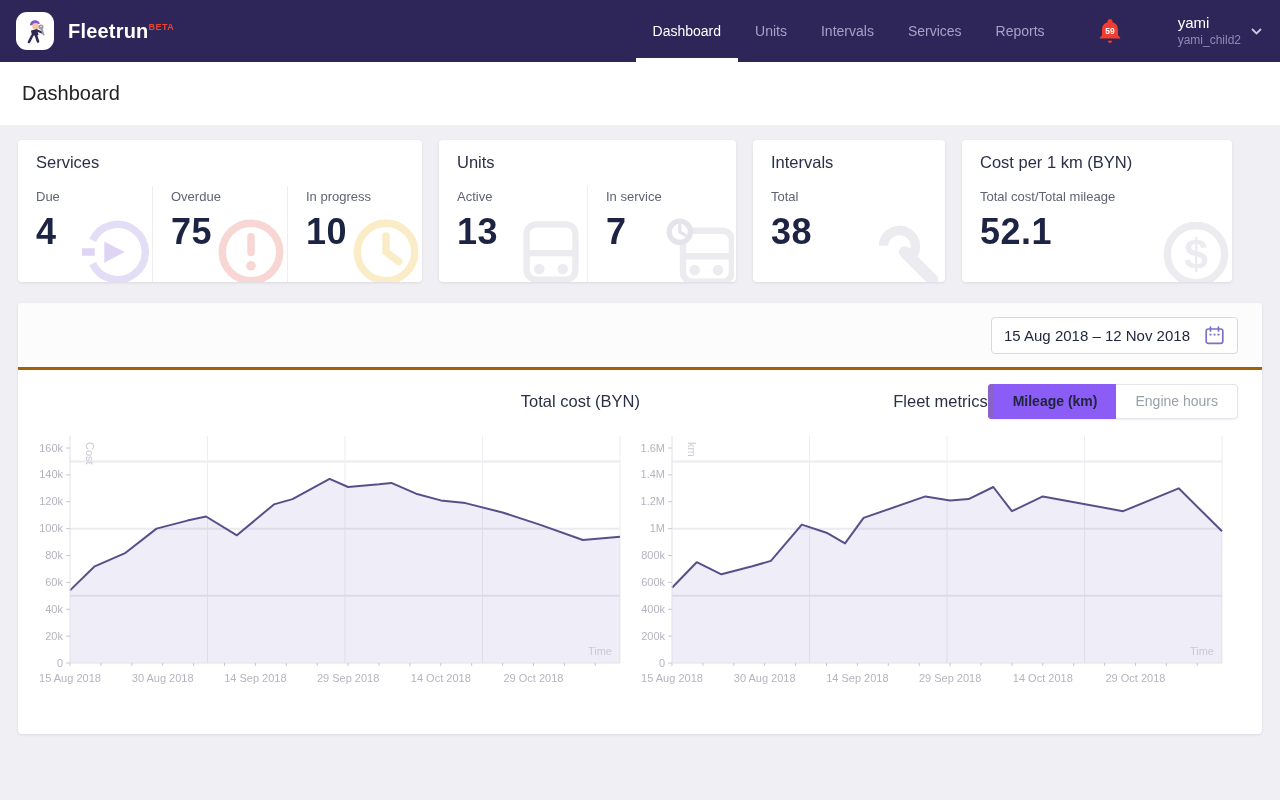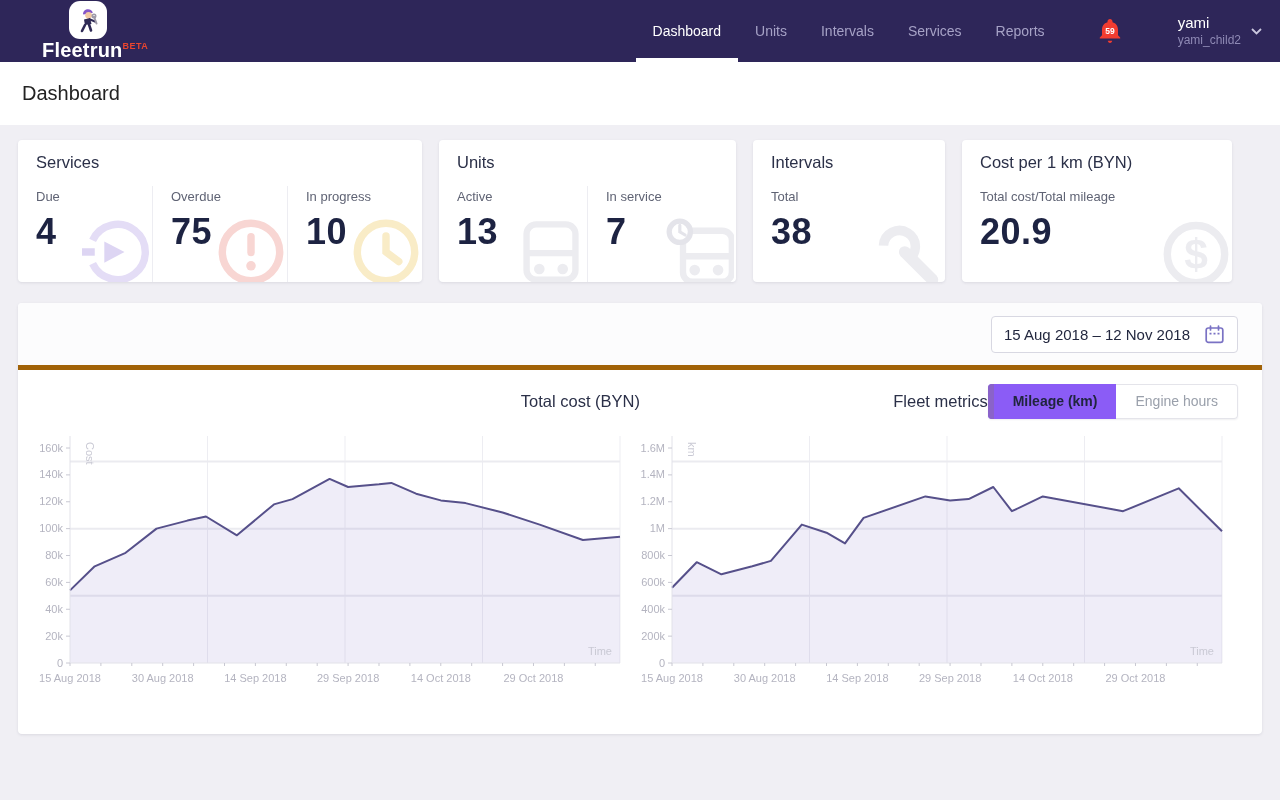--- a/index.html
+++ b/index.html
@@ -1,21 +1,21 @@
 <!DOCTYPE html>
 <html><head>
 <meta charset="utf-8">
 <style>
   * { margin:0; padding:0; box-sizing:border-box; }
   html,body { width:1280px; height:800px; overflow:hidden; background:#f0eff4;
     font-family:"Liberation Sans", sans-serif; }
 
   
   .navbar { height:62px; background:#2e2659; display:flex; align-items:center; position:relative; }
-  .brand { display:flex; align-items:center; margin-left:28px;flex-direction:column; }
+  .brand { display:flex; align-items:center; margin-left:16px; }
   .logo { width:38px; height:38px; background:#fff; border-radius:11px; display:flex;
     align-items:center; justify-content:center; }
   .brand-text { color:#fff; font-size:20px; font-weight:600; margin-left:14px; letter-spacing:.2px; }
   .brand-text sup { color:#e8452f; font-size:9px; font-weight:700; letter-spacing:.5px; }
   .nav-tabs { display:flex; margin-left:auto; height:62px; }
   .nav-item { position:relative; display:flex; align-items:center; padding:0 17px; height:62px;
     color:#a6a2c6; font-size:14px; cursor:pointer; }
   .nav-item.active { color:#fff; }
   .nav-item.active::after { content:''; position:absolute; left:0; right:0; bottom:0; height:4px; background:#fff; }
   .nav-bell { margin:0 56px 0 36px; cursor:pointer; display:flex; align-items:center;text-align:right; }
@@ -40,21 +40,21 @@
   .metric { flex:1; position:relative; padding-left:18px; }
   .metric + .metric { border-left:1px solid #ededf2; }
   .metric-label { font-size:13px; color:#5f6374; margin-top:3px; }
   .metric-value { font-size:36px; font-weight:700; color:#1d2342; margin-top:7px; letter-spacing:.5px; }
   .metric-icon { position:absolute; right:2px; top:24px; width:68px; height:90px; pointer-events:none; }
   .metric-icon svg { width:68px; height:84px; }
 
   
   .panel { margin:21px 18px 0; background:#fff; border-radius:4px; box-shadow:0 1px 3px rgba(25,25,60,.10); }
   .panel-header { height:67px; display:flex; align-items:center; justify-content:flex-end;
-    padding-right:24px; border-bottom:5px solid #a16207; background:#fcfcfd; border-radius:4px 4px 0 0; }
+    padding-right:24px; border-bottom:3px solid #a16207; background:#fcfcfd; border-radius:4px 4px 0 0; }
   .date-picker { height:37px; border:1px solid #d8d8e2; border-radius:4px; background:#fff;
     display:flex; align-items:center; padding:0 12px; cursor:pointer; }
   .date-picker-text { font-size:15px; color:#23283f; margin-right:14px; }
   .panel-body { padding:10px 20px 36px; }
   .charts-row { display:flex; }
   .chart-block { width:602px; }
   .chart-head { height:42px; display:flex; align-items:center; justify-content:flex-end; }
   .chart-title { font-size:16.5px; font-weight:400; color:#2b3048; margin-left:13px; }
 
   .toggle-group { display:flex; margin-right:4px; box-shadow:0 1px 2px rgba(25,25,60,.07); border-radius:4px; }
@@ -189,21 +189,21 @@
     <line x1="28" y1="32" x2="54" y2="58" stroke="#ececf0" stroke-width="11" stroke-linecap="round"></line>
             </svg></span>
         </div>
       </div>
     </div>
     <div class="card">
       <div class="card-title">Cost per 1 km (BYN)</div>
       <div class="metrics">
         <div class="metric">
           <div class="metric-label">Total cost/Total mileage</div>
-          <div class="metric-value">20.9</div>
+          <div class="metric-value">52.1</div>
           <span class="metric-icon"><svg viewBox="0 0 64 64">
               <circle cx="32" cy="34" r="27" fill="none" stroke="#ececf0" stroke-width="7"></circle>
     <text x="32" y="48" text-anchor="middle" font-size="40" font-weight="bold" fill="#ececf0" font-family="Liberation Sans, sans-serif">$</text>
             </svg></span>
         </div>
       </div>
     </div>
   </div>
 
 <div class="panel">

